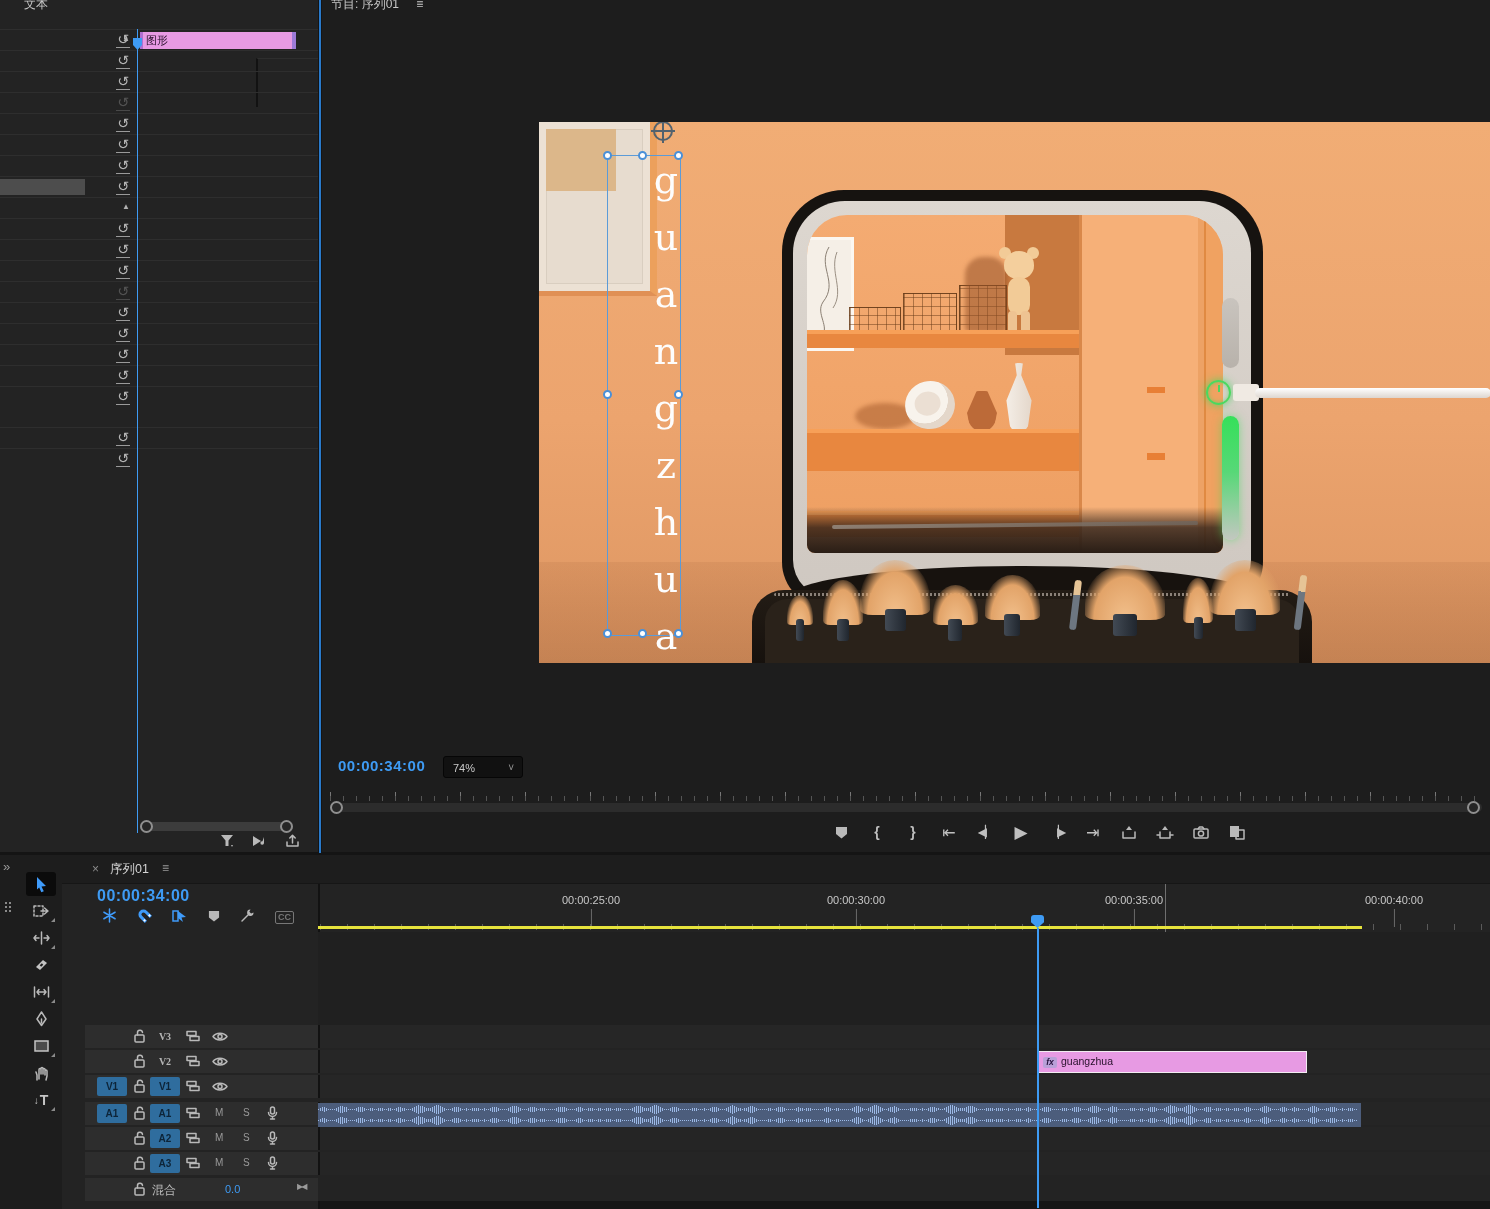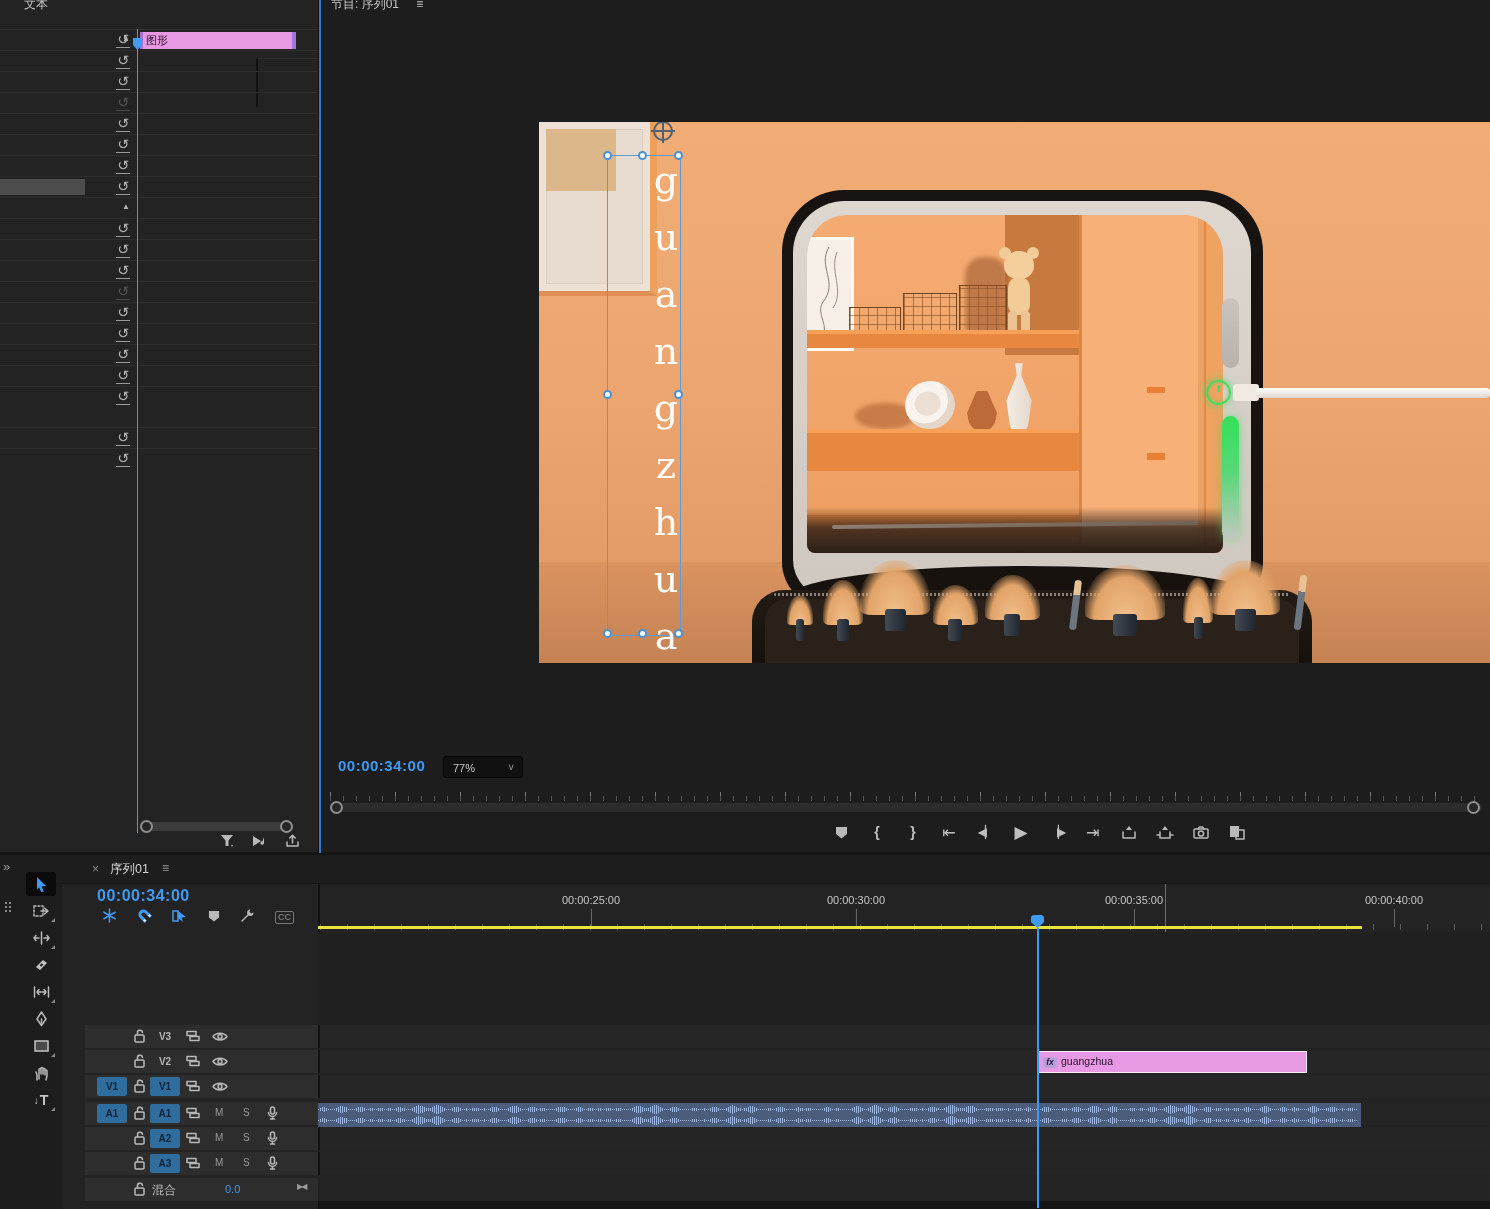--- a/index.html
+++ b/index.html
@@ -114,21 +114,21 @@
   .ruler .ticks{position:absolute;left:0;bottom:2px;width:100%;height:6px;
       background:repeating-linear-gradient(90deg,#5a5a5a 0 1px,transparent 1px 27px);}
   .rlabel{position:absolute;top:10px;transform:translateX(-50%);font-size:11px;color:#c8c8c8;}
   .rlabel::after{content:"";position:absolute;left:50%;top:15px;width:1px;height:18px;background:#6a6a6a;}
   .workbar{position:absolute;left:256px;top:71px;width:1044px;height:3px;background:#e6e33c;}
   .lane{position:absolute;left:256px;width:1172px;background:#262626;border-left:2px solid #121212;}
   .thdr{position:absolute;left:23px;width:233px;background:#2d2d2d;}
   .thdr .srcbtn,.thdr .trkbtn{position:absolute;top:2px;width:30px;height:19px;border-radius:2px;
       font-size:10px;font-weight:700;text-align:center;line-height:19px;}
   .bluebtn{background:#2f6d9e;color:#0d2438;}
-  .graytrk{color:#b5b5b5;background:transparent;}
+  .graytrk{color:#b5b5b5;background:transparent;font-family:Liberation Serif, serif;}
   .thdr .ms{position:absolute;top:5px;font-size:10px;color:#9a9a9a;}
   .clip{position:absolute;box-sizing:border-box;font-size:10.5px;}
   .fxbadge{display:inline-block;width:14px;height:11px;border-radius:2px;font-size:8.5px;font-style:italic;font-weight:700;
       text-align:center;line-height:11px;margin:0 4px 0 4px;}
   .wfband{position:absolute;left:0;width:100%;height:9px;}
   .wfband i{position:absolute;width:1.4px;background:#9cb9e6;}
   .playhead-line{position:absolute;width:1.5px;background:#3e9bf4;}
   .playhead-marker{position:absolute;width:13px;height:13px;background:#3e9bf4;border-radius:3px 3px 0 0;
       clip-path:polygon(0 0,100% 0,100% 55%,50% 100%,0 55%);}
   svg.ic{stroke:#b9b9b9;fill:none;stroke-width:1.5;stroke-linecap:round;stroke-linejoin:round;}
@@ -363,21 +363,21 @@
       <span class="handle" style="left:135px;top:29px;"></span>
       <span class="handle" style="left:64px;top:268px;"></span>
       <span class="handle" style="left:135px;top:268px;"></span>
       <span class="handle" style="left:64px;top:507px;"></span>
       <span class="handle" style="left:99px;top:507px;"></span>
       <span class="handle" style="left:135px;top:507px;"></span>
     </div>
 
     <div class="abs pm-timecode" style="left:16px;top:757px;">00:00:34:00</div>
     <div class="abs pm-zoom">
-      <span>77%</span>
+      <span>74%</span>
       <span class="chev">˅</span>
     </div>
     <div class="abs pm-ruler"></div>
     <div class="abs pm-scroll">
       <span class="knob" style="left:0;"></span>
       <span class="knob" style="right:2px;"></span>
     </div>
 
     <div class="abs transport">
       <span class="tb">

